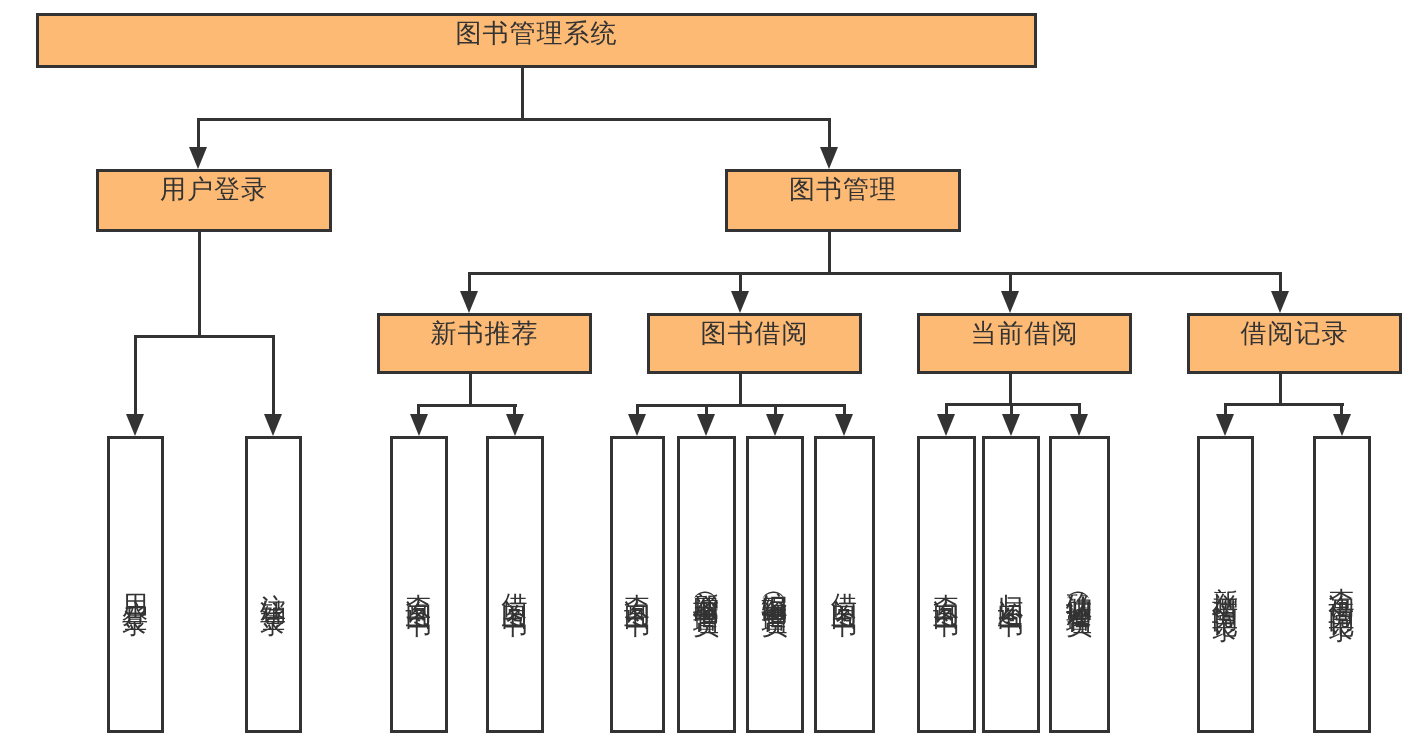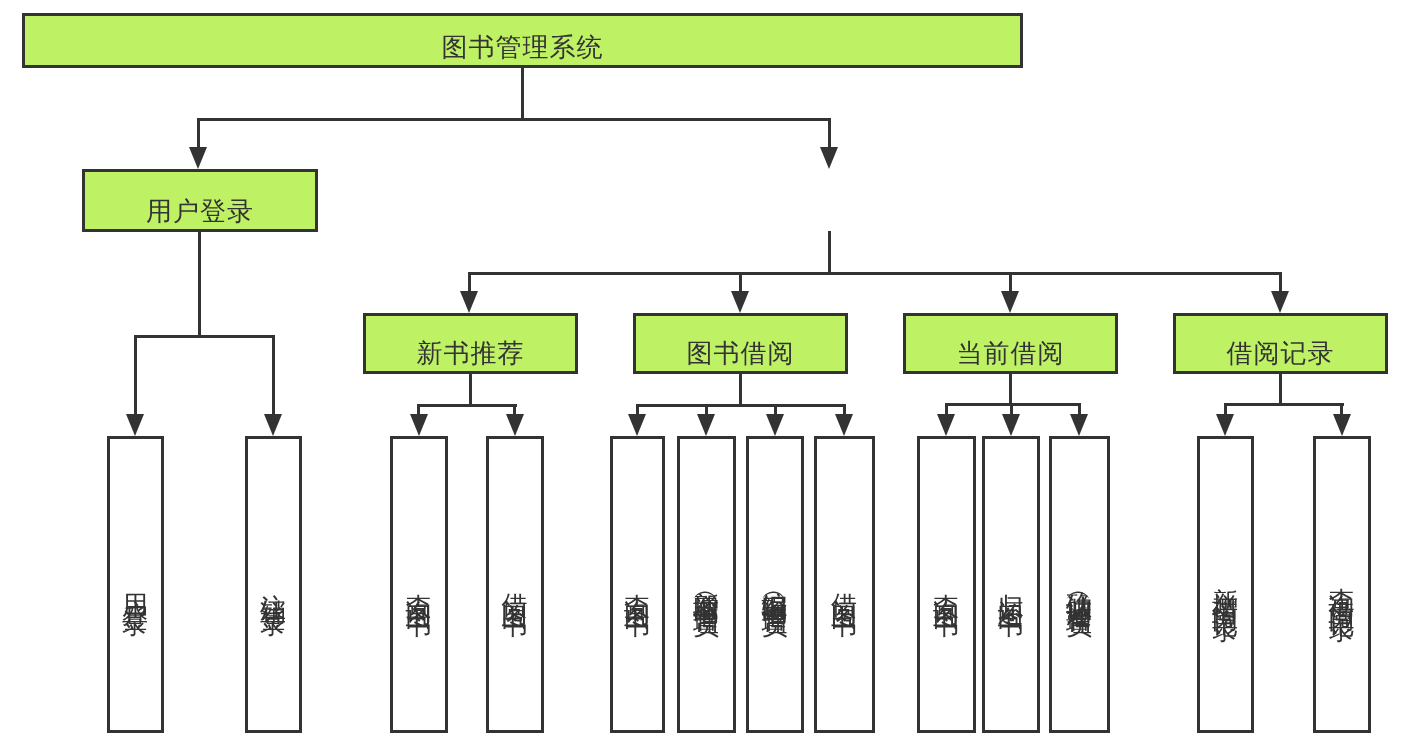--- a/index.html
+++ b/index.html
@@ -13,28 +13,29 @@
     width: 1405px;
     height: 747px;
     background: #ffffff;
     overflow: hidden;
   }
   
   .box {
     position: absolute;
     box-sizing: border-box;
     border: 3px solid #333333;
-    background: #bef264;
+    background: #fdba74;
     display: flex;
-    align-items: flex-end;
+    align-items: flex-start;
     justify-content: center;
     font-size: 26px;
     color: #333333;
     letter-spacing: 1px;
     white-space: nowrap;
+    margin-left: 14px;
   }
   
   .colbox {
     position: absolute;
     box-sizing: border-box;
     border: 3px solid #333333;
     background: #ffffff;
     display: flex;
     align-items: center;
     justify-content: center;
@@ -74,20 +75,23 @@
 <div class="stage">
 
   <div class="box" style="left:22px; top:13px; width:1001px; height:55px;">
     <span>图书管理系统</span>
   </div>
 
   <div class="box" style="left:82px; top:169px; width:236px; height:63px;">
     <span>用户登录</span>
   </div>
 
+  <div class="box" style="left:711px; top:169px; width:236px; height:63px;">
+    <span>图书管理</span>
+  </div>
 
   <div class="box" style="left:633px; top:313px; width:215px; height:61px;">
     <span>图书借阅</span>
   </div>
 
   <div class="box" style="left:363px; top:313px; width:215px; height:61px;">
     <span>新书推荐</span>
   </div>
 
   <div class="box" style="left:903px; top:313px; width:215px; height:61px;">

